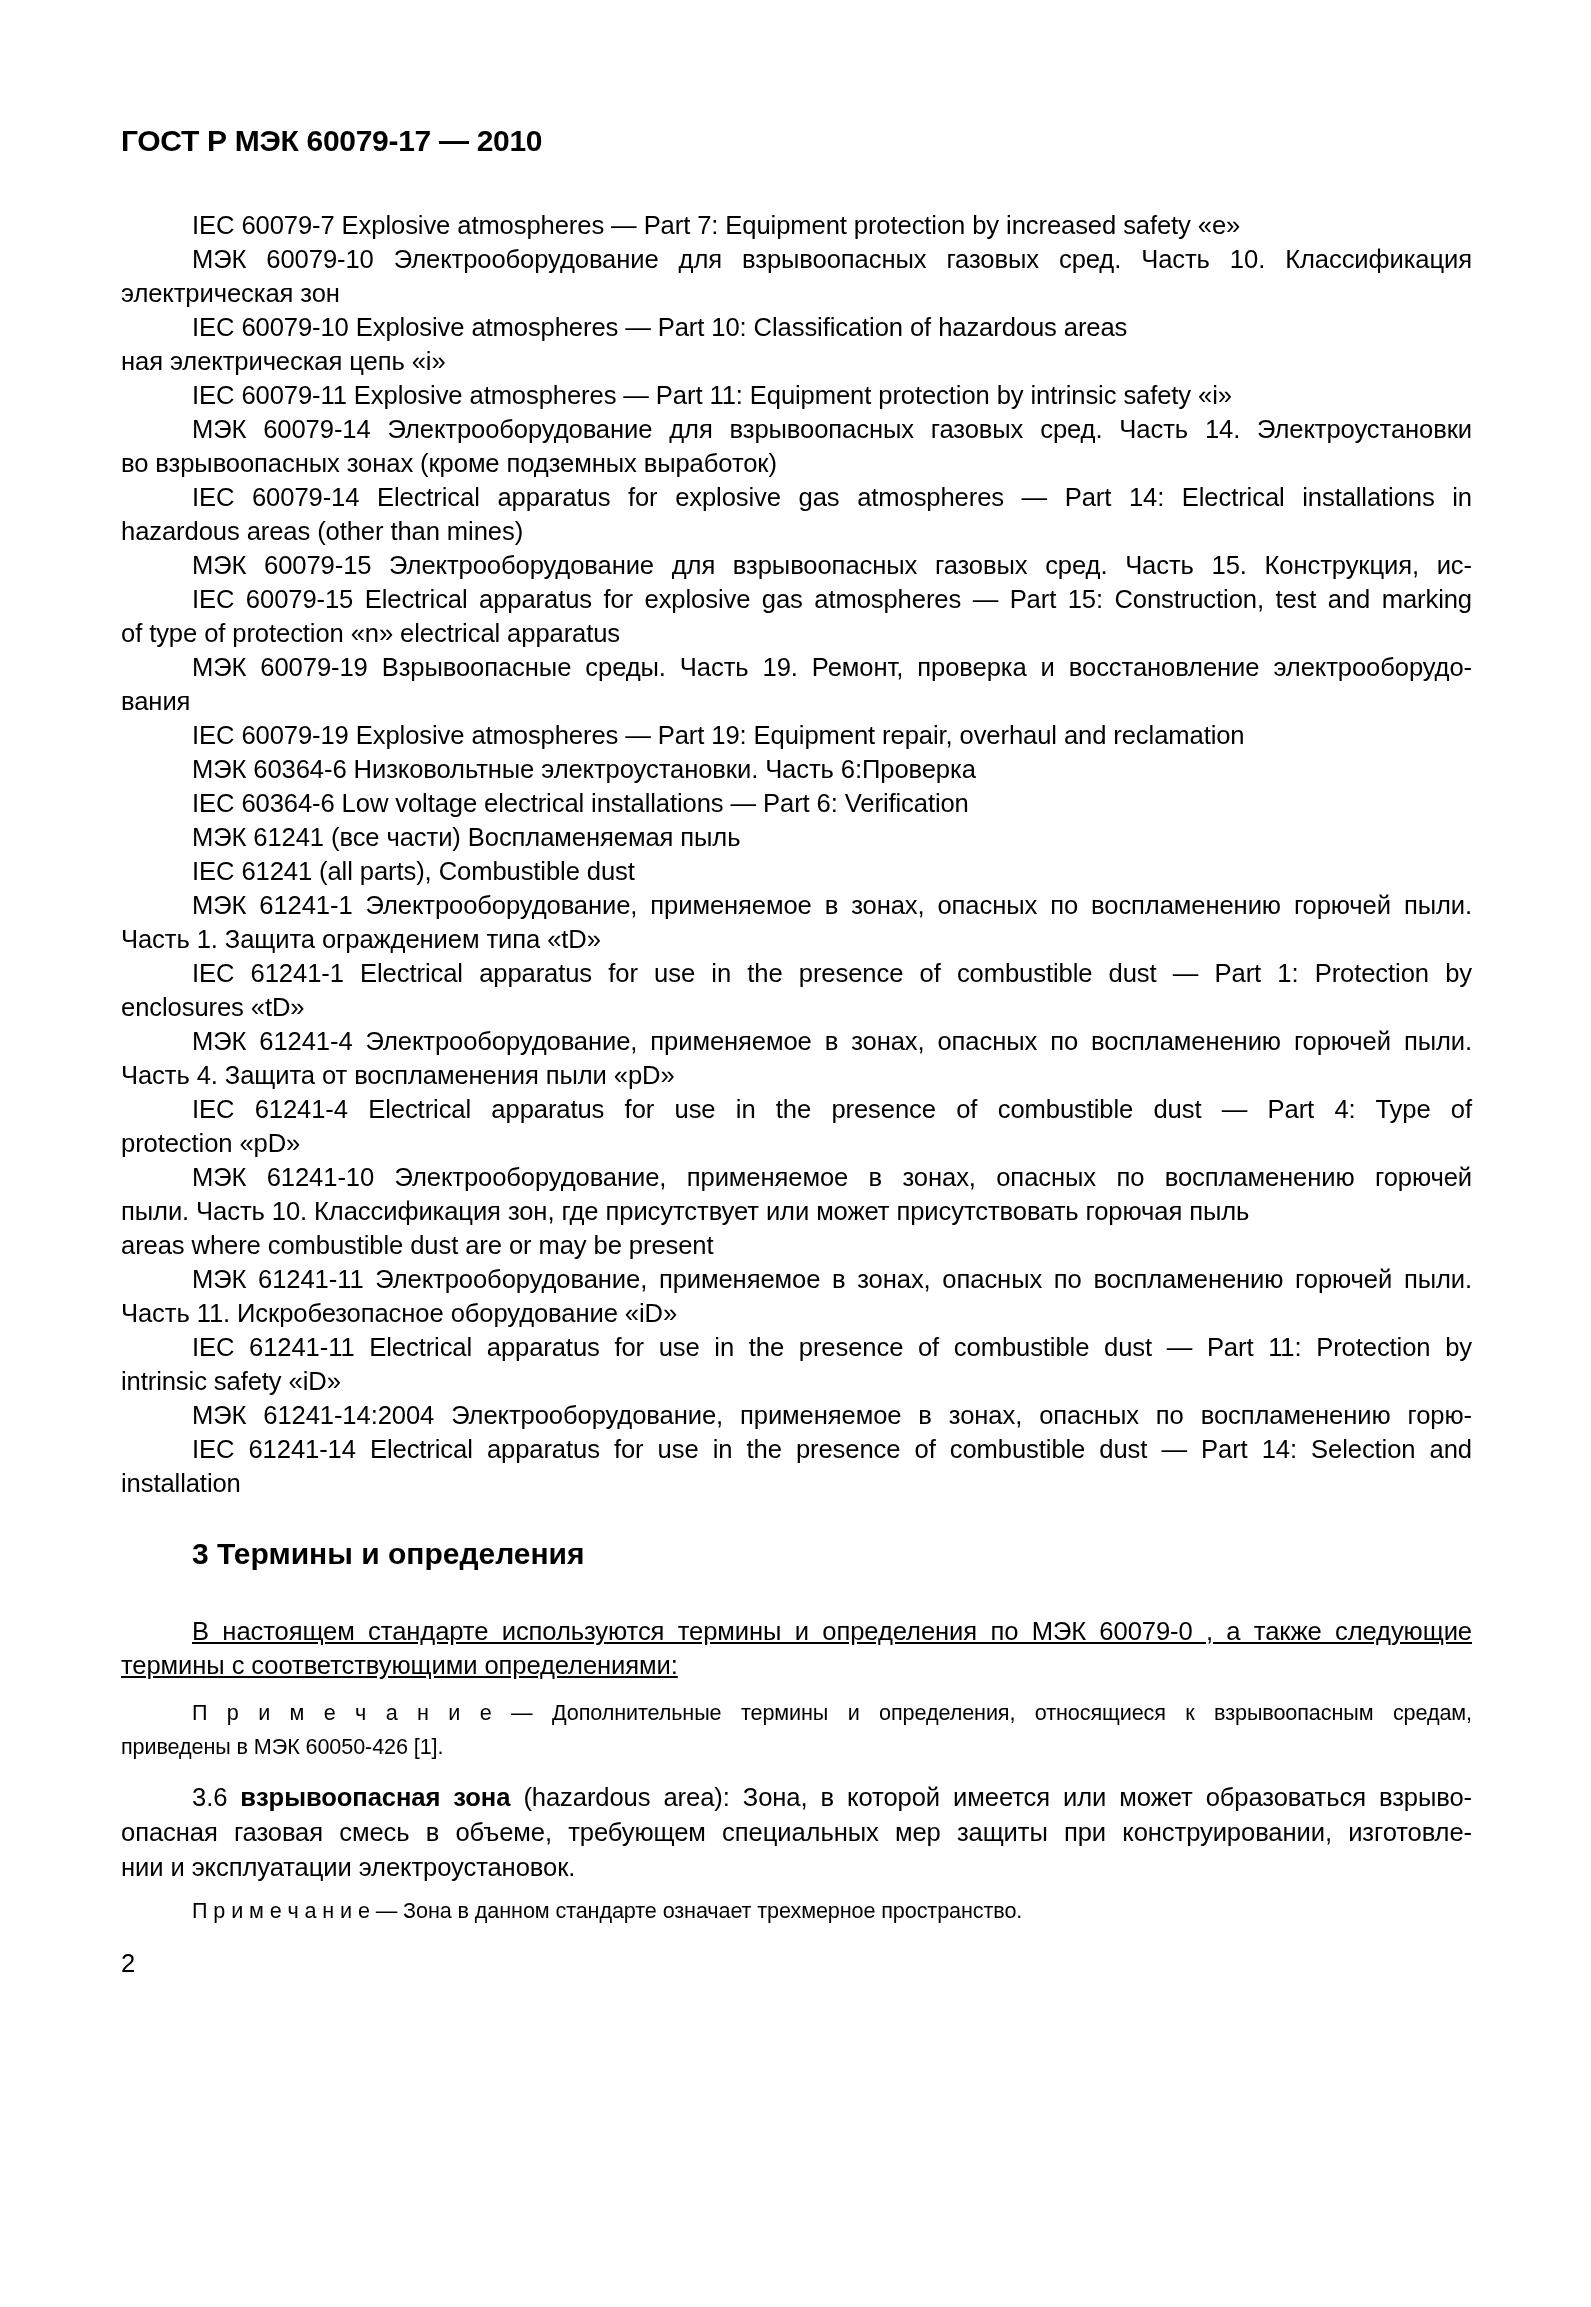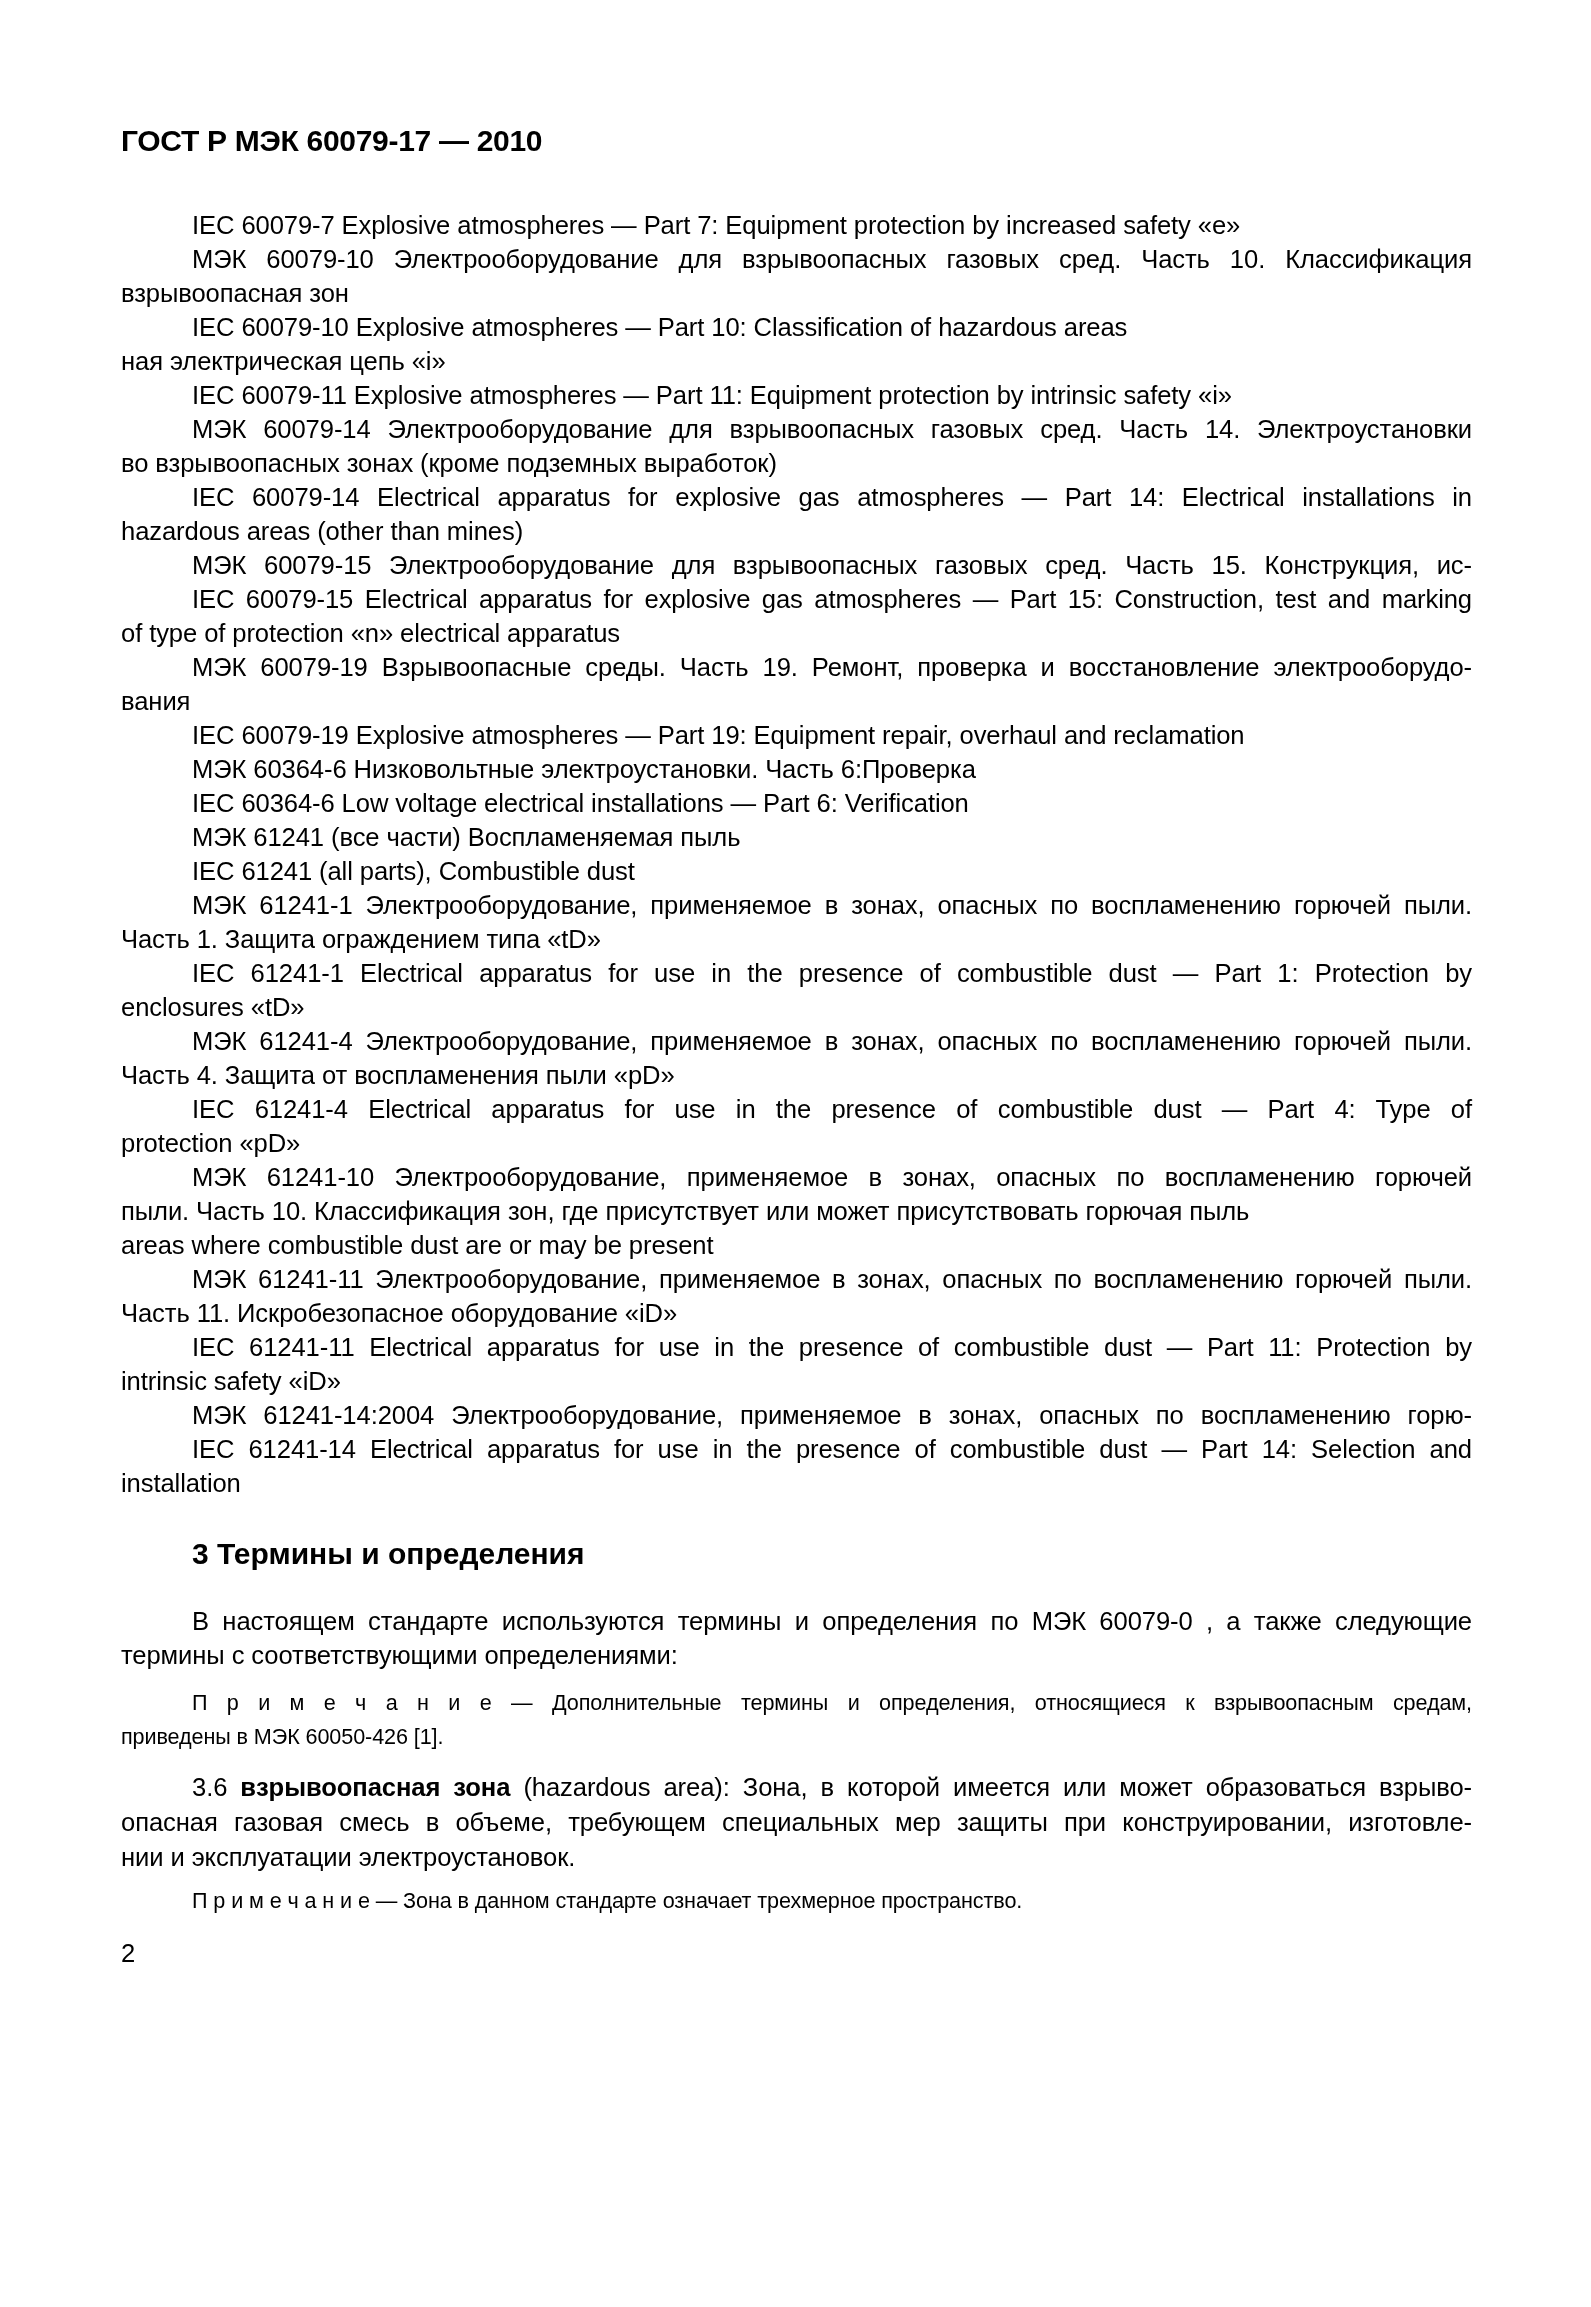--- a/index.html
+++ b/index.html
@@ -35,21 +35,21 @@
   .ind{padding-left:71px;}
   .j{text-align:justify;text-align-last:justify;text-justify:inter-word;}
   .section-heading{
     margin-top:36px;
     padding-left:71px;
     font-size:30px;
     font-weight:bold;
     line-height:36px;
     white-space:nowrap;
   }
-  .intro{margin-top:32px;}
+  .intro{margin-top:42px;text-decoration:underline;}
   .intro .ln{line-height:34px;}
   .note{margin-top:13.5px;}
   .note .ln{font-size:21.6px;line-height:34px;}
   .note2{margin-top:10.8px;}
   .note2 .ln{font-size:21.6px;line-height:31px;}
   .term{margin-top:16px;}
   .term .ln{line-height:35px;}
   .b{font-weight:bold;}
   .page-number{
     margin-top:24px;
@@ -61,21 +61,21 @@
 <body>
 
 <div class="page">
   <div class="content">
 
     <div class="doc-header">ГОСТ Р МЭК 60079-17 — 2010</div>
 
     <div class="refs">
       <div class="ln ind">IEC 60079-7 Explosive atmospheres — Part 7: Equipment protection by increased safety «e»</div>
       <div class="ln ind j">МЭК 60079-10 Электрооборудование для взрывоопасных газовых сред. Часть 10. Классификация</div>
-      <div class="ln">взрывоопасная зон</div>
+      <div class="ln">электрическая зон</div>
       <div class="ln ind">IEC 60079-10 Explosive atmospheres — Part 10: Classification of hazardous areas</div>
       <div class="ln">ная электрическая цепь «i»</div>
       <div class="ln ind">IEC 60079-11 Explosive atmospheres — Part 11: Equipment protection by intrinsic safety «i»</div>
       <div class="ln ind j">МЭК 60079-14 Электрооборудование для взрывоопасных газовых сред. Часть 14. Электроустановки</div>
       <div class="ln">во взрывоопасных зонах (кроме подземных выработок)</div>
       <div class="ln ind j">IEC 60079-14 Electrical apparatus for explosive gas atmospheres — Part 14: Electrical installations in</div>
       <div class="ln">hazardous areas (other than mines)</div>
       <div class="ln ind j">МЭК 60079-15 Электрооборудование для взрывоопасных газовых сред. Часть 15. Конструкция, ис-</div>
       <div class="ln ind j">IEC 60079-15 Electrical apparatus for explosive gas atmospheres — Part 15: Construction, test and marking</div>
       <div class="ln">of type of protection «n» electrical apparatus</div>

